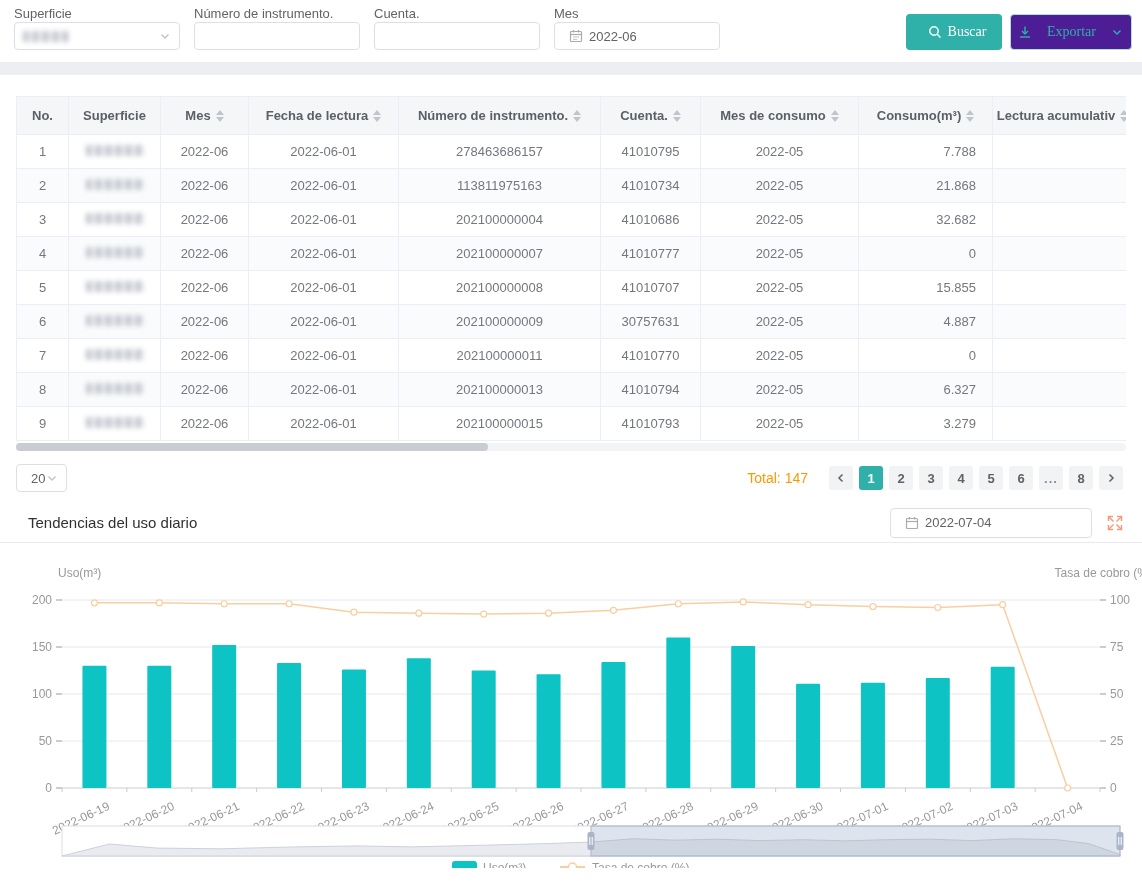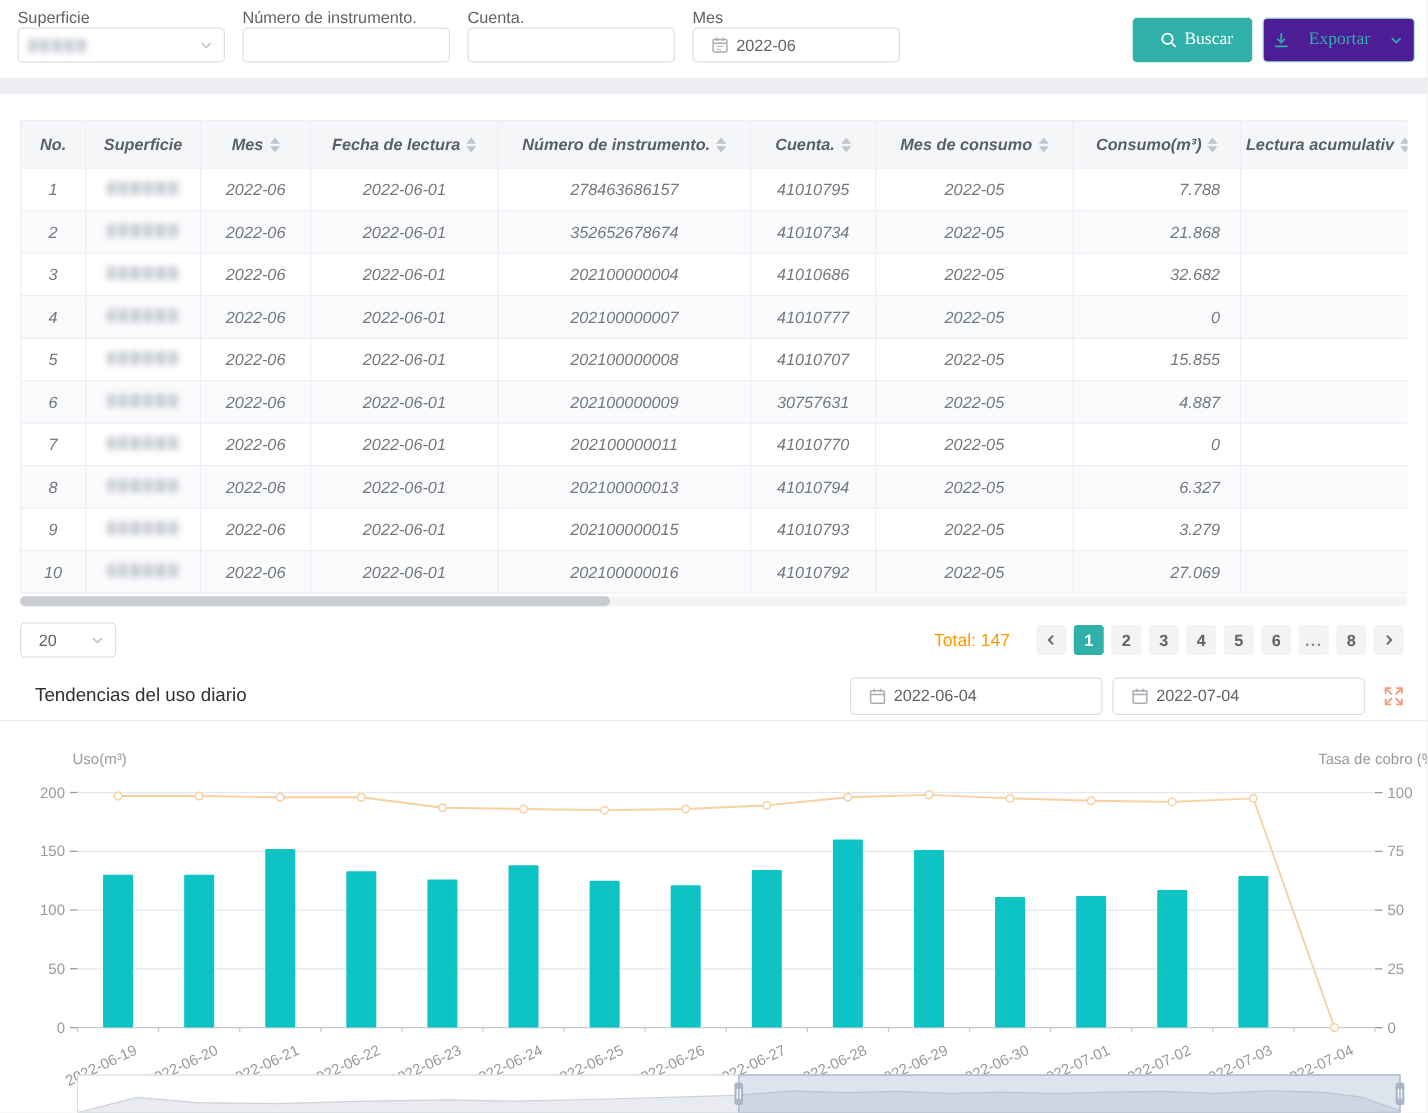--- a/index.html
+++ b/index.html
@@ -30,40 +30,40 @@
   .btn-primary { background:#2fb0a8; color:#fff; width:96px; }
   .btn-primary span { margin-left:6px; }
   .btn-export { background:#4c1d95; color:#2fb0a8; border-color:#abdfd9; width:122px; margin-left:8px; }
   .btn-export span { margin:0 8px 0 7px; }
 
   .gap { height:13px; }
 
   
   .main-card { background:#fff; min-height:815px; padding:0 16px; }
 
-  table { border-collapse:collapse; table-layout:fixed; width:1116px; font-size:13px;font-style:italic; }
+  table { border-collapse:collapse; table-layout:fixed; width:1116px; font-size:13px; }
   .table-wrap { width:1110px; overflow:hidden; padding-top:21px; }
   th, td { border:1px solid #ebeef5; height:38px; text-align:center; color:#73777e;
            overflow:hidden; white-space:nowrap; }
   th { background:#f5f6f8; color:#5b6066; font-weight:700; height:38px; font-size:13px; }
   td { height:34px; font-size:13px; }
   tr.even td { background:#fafbfc; }
   td.al-right, th.al-right { text-align:right; padding-right:16px; }
   .caret-wrap { display:inline-flex; flex-direction:column; vertical-align:middle;
                 margin-left:5px; height:14px; justify-content:center; }
   .caret { width:0; height:0; border-left:4px solid transparent; border-right:4px solid transparent; }
   .caret.up   { border-bottom:5px solid #c0c4cc; margin-bottom:2px; }
   .caret.down { border-top:5px solid #c0c4cc; }
 
   .hscrollbar { width:1110px; height:8px; background:#f3f4f6; margin-top:2px; border-radius:4px; }
   .hscrollbar .thumb { width:472px; height:8px; background:#c9ccd2; border-radius:4px; }
 
   
   .pagi-row { display:flex; align-items:center; margin:12px 0 10px 0; height:30px; }
-  .size-select { width:77px; height:28px; border:1px solid #dcdfe6; border-radius:4px;
+  .size-select { width:51px; height:28px; border:1px solid #dcdfe6; border-radius:4px;
                  display:flex; align-items:center; justify-content:space-between;
                  padding:0 8px 0 14px; font-size:13px; cursor:pointer; }
   .pagi-right { margin-left:auto; display:flex; align-items:center; }
   .total-label { color:#ff9700; font-size:14px; margin-right:18px; }
   .pager, .pager-arrow { min-width:24px; height:24px; margin:0 3px; border:none; border-radius:3px;
             background:#f2f3f5; color:#606266; font-size:13px; font-weight:700;
             display:inline-flex; align-items:center; justify-content:center; cursor:pointer;
             font-family:"Liberation Sans", sans-serif; }
   .pager.active { background:#2fb0a8; color:#fff; }
   .pager.more { background:#f2f3f5; color:#8a8e95; letter-spacing:1px; }
@@ -198,21 +198,21 @@
             <td>41010795</td>
             <td>2022-05</td>
             <td class="al-right">7.788</td>
             <td></td>
           </tr>
           <tr class="even">
             <td>2</td>
             <td><span class="blur-chip"></span></td>
             <td>2022-06</td>
             <td>2022-06-01</td>
-            <td>352652678674</td>
+            <td>113811975163</td>
             <td>41010734</td>
             <td>2022-05</td>
             <td class="al-right">21.868</td>
             <td></td>
           </tr>
           <tr class="odd">
             <td>3</td>
             <td><span class="blur-chip"></span></td>
             <td>2022-06</td>
             <td>2022-06-01</td>
@@ -279,31 +279,20 @@
           </tr>
           <tr class="odd">
             <td>9</td>
             <td><span class="blur-chip"></span></td>
             <td>2022-06</td>
             <td>2022-06-01</td>
             <td>202100000015</td>
             <td>41010793</td>
             <td>2022-05</td>
             <td class="al-right">3.279</td>
-            <td></td>
-          </tr>
-          <tr class="even">
-            <td>10</td>
-            <td><span class="blur-chip"></span></td>
-            <td>2022-06</td>
-            <td>2022-06-01</td>
-            <td>202100000016</td>
-            <td>41010792</td>
-            <td>2022-05</td>
-            <td class="al-right">27.069</td>
             <td></td>
           </tr>
         </tbody>
     </table>
   </div>
   <div class="hscrollbar">
       <div class="thumb"></div>
     </div>
 
   <div class="pagi-row">
@@ -336,31 +325,20 @@
         <svg width="10" height="10" viewBox="0 0 10 10">
             <polyline points="3.5,1.5 7,5 3.5,8.5" fill="none" stroke="#606266" stroke-width="1.5"></polyline>
           </svg>
       </button>
     </div>
   </div>
 
   <div class="chart-header">
     <span class="chart-title">Tendencias del uso diario</span>
     <div class="chart-dates">
-      <div class="control date-box chart-date-box">
-        <span class="icon">
-          <svg width="14" height="14" viewBox="0 0 14 14">
-              <rect x="1.5" y="2.5" width="11" height="10" rx="1" fill="none" stroke="#a8abb2" stroke-width="1.2"></rect>
-              <line x1="1.5" y1="5.5" x2="12.5" y2="5.5" stroke="#a8abb2" stroke-width="1.2"></line>
-              <line x1="4.5" y1="1" x2="4.5" y2="3.5" stroke="#a8abb2" stroke-width="1.2"></line>
-              <line x1="9.5" y1="1" x2="9.5" y2="3.5" stroke="#a8abb2" stroke-width="1.2"></line>
-            </svg>
-        </span>
-        <span>2022-06-04</span>
-      </div>
       <div class="control date-box chart-date-box">
         <span class="icon">
           <svg width="14" height="14" viewBox="0 0 14 14">
               <rect x="1.5" y="2.5" width="11" height="10" rx="1" fill="none" stroke="#a8abb2" stroke-width="1.2"></rect>
               <line x1="1.5" y1="5.5" x2="12.5" y2="5.5" stroke="#a8abb2" stroke-width="1.2"></line>
               <line x1="4.5" y1="1" x2="4.5" y2="3.5" stroke="#a8abb2" stroke-width="1.2"></line>
               <line x1="9.5" y1="1" x2="9.5" y2="3.5" stroke="#a8abb2" stroke-width="1.2"></line>
             </svg>
         </span>
         <span>2022-07-04</span>

